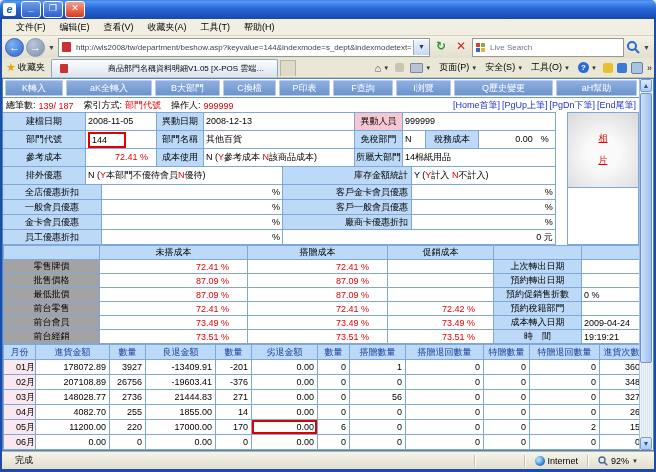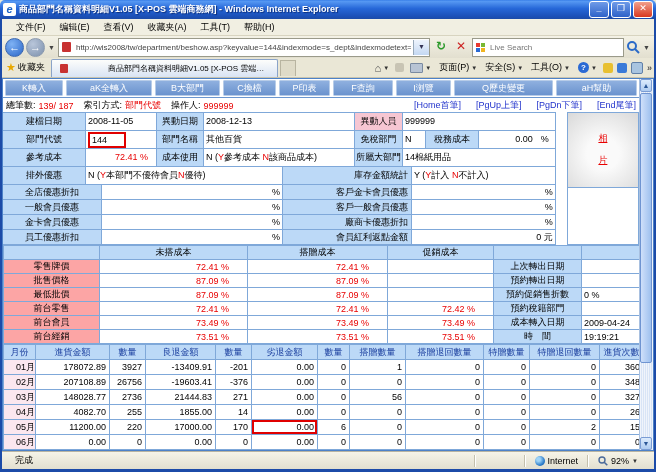--- a/index.html
+++ b/index.html
@@ -76,21 +76,21 @@
   .fnrow{height:16px;display:flex;gap:3px;padding:1px 2px 1px 2px;border-bottom:1px solid #6b96cf;background:#fff;}
   .fnbtn{height:14px;line-height:14px;text-align:center;color:#fff;flex:none;
     background:linear-gradient(180deg,#8fb0df,#6b93ce);border:1px solid #b7cce8;border-radius:1px;}
   .fb0{width:56px}.fb1{width:84px}.fb2{width:63px}.fb3{width:51px}.fb4{width:49px}
   .fb5{width:58px}.fb6{width:53px}.fb7{width:97px}.fb8{flex:1;}
   
   .inforow{height:14px;display:flex;align-items:center;padding:1px 3px;background:#fff;}
   .inforow .red{margin-left:3px;}
   .inforow .lab{margin-left:10px;}
   .inforow .lab:first-child{margin-left:0;}
-  .navlinks{margin-left:auto;display:flex;gap:15px;color:#2233cc;align-items:flex-end;}
+  .navlinks{margin-left:auto;display:flex;gap:2px;color:#2233cc;align-items:flex-end;}
   .red{color:#e80000;}
   
   .formarea{display:flex;background:#fff;gap:12px;}
   .fleft{width:567px;}
   .frow{display:flex;margin-top:-1px;}
   .fc{border:1px solid #7fa8d9;margin-left:-1px;height:19px;line-height:17px;box-sizing:border-box;
     overflow:hidden;white-space:nowrap;background:#fff;padding:0 2px;}
   .frow.small .fc{height:16px;line-height:14px;}
   .lblc{background:#BCD9F7;text-align:center;padding:0;}
   .pinkc{background:#F6C6D2;}
@@ -105,21 +105,21 @@
     background:radial-gradient(circle at 50% 55%,#fafafa 30%,#d9d9d9 100%);
     display:flex;align-items:center;justify-content:center;}
   .photo-label{width:1em;word-break:break-all;line-height:2.4;color:#e80000;text-align:center;text-decoration:underline;}
   .photoblank{flex:1;border:1px solid #7fa8d9;margin:-1px 0 0 -1px;box-sizing:border-box;background:#fff;}
   
   table{border-collapse:collapse;table-layout:fixed;width:640px;}
   th,td{border:1px solid #7fa8d9;font-size:9px;font-weight:normal;overflow:hidden;
     white-space:nowrap;padding:0 2px;box-sizing:border-box;}
   .costtbl th{background:#BCD9F7;height:14px;text-align:center;}
   .costtbl td{height:14px;}
-  .costtbl td.lbl{background:#fca5a5;text-align:center;}
+  .costtbl td.lbl{background:#a3a3a3;text-align:center;}
   .costtbl td.pct{color:#e80000;text-align:right;padding-right:18px;}
   .costtbl td.rlbl{background:#BCD9F7;text-align:center;}
   .costtbl td.rval{text-align:left;}
   .gap2{height:2px;background:#fff;}
   .montbl th{background:#BCD9F7;color:#1a3e9e;height:15px;text-align:center;padding:0 1px;}
   .montbl td{height:15px;text-align:right;padding-right:3px;}
   .montbl td.month{background:#FBE7EF;text-align:right;padding:0;}
   .montbl td.hl{box-shadow:inset 0 0 0 2px #e00000;}
   
   .vscroll{width:13px;background:repeating-linear-gradient(90deg,#f0f4fb 0 1px,#d8e4f6 1px 2px);
@@ -140,21 +140,20 @@
     background:radial-gradient(circle at 35% 35%,#9ed4f8 20%,#2a7ac8 65%,#1a5a98);}
   .zoomglass{width:10px;height:10px;flex:none;}
 </style>
 </head>
 <body>
 
 <div class="window">
 
   <div class="titlebar">
     <div class="ie-ico">e</div>
-    <div class="title-text">商品部門名稱資料明細V1.05 [X-POS 雲端商務網] - Windows Internet Explorer</div>
     <div class="winbtn">_</div>
     <div class="winbtn">❐</div>
     <div class="winbtn close">✕</div>
   </div>
 
   <div class="frame">
 
     <div class="menubar">
       <span class="menu-item">文件(F)</span>
       <span class="menu-item">编辑(E)</span>
@@ -318,21 +317,20 @@
             </div>
             <div class="frow small">
               <div class="fc lblc w100">金卡會員優惠</div>
               <div class="fc w182 t-r">%</div>
               <div class="fc lblc w130 t-r" style="padding-right:3px">廠商卡優惠折扣</div>
               <div class="fc fx t-r">%</div>
             </div>
             <div class="frow small">
               <div class="fc lblc w100">員工優惠折扣</div>
               <div class="fc w182 t-r">%</div>
-              <div class="fc lblc w130 t-r" style="padding-right:3px">會員紅利返點金額</div>
               <div class="fc fx t-r">0 元</div>
             </div>
           </div>
 
           <div class="fright">
             <div class="photo">
               <div class="photo-label">相片</div>
             </div>
             <div class="photoblank"></div>
           </div>

